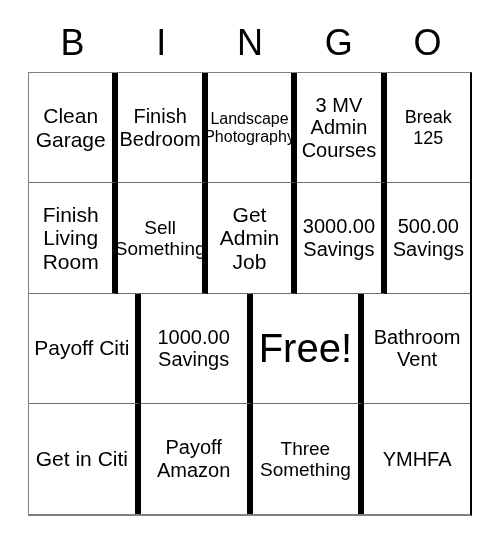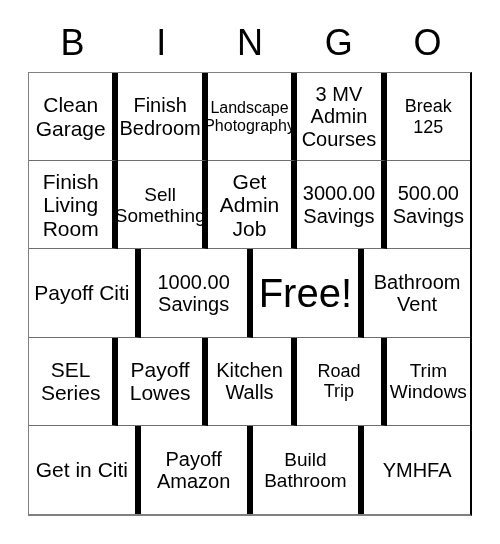--- a/index.html
+++ b/index.html
@@ -121,27 +121,20 @@
         <div class="bingo-cell sz-sm">3000.00 Savings</div>
         <div class="bingo-cell sz-sm">500.00 Savings</div>
       </div>
       <div class="bingo-row">
         <div class="bingo-cell sz-md">Payoff Citi</div>
         <div class="bingo-cell sz-sm">1000.00 Savings</div>
         <div class="bingo-cell sz-xl">Free!</div>
         <div class="bingo-cell sz-sm">Bathroom Vent</div>
       </div>
       <div class="bingo-row">
-        <div class="bingo-cell sz-md">SEL Series</div>
-        <div class="bingo-cell sz-md">Payoff Lowes</div>
-        <div class="bingo-cell sz-sm">Kitchen Walls</div>
-        <div class="bingo-cell sz-lg">Road Trip</div>
-        <div class="bingo-cell sz-xs">Trim Windows</div>
-      </div>
-      <div class="bingo-row">
         <div class="bingo-cell sz-md">Get in Citi</div>
         <div class="bingo-cell sz-sm">Payoff Amazon</div>
-        <div class="bingo-cell sz-xs">Build Bathroom</div>
+        <div class="bingo-cell sz-xs">Three Something</div>
         <div class="bingo-cell sz-sm">YMHFA</div>
       </div>
     </div>
 
 </div>
 
 </body></html>

